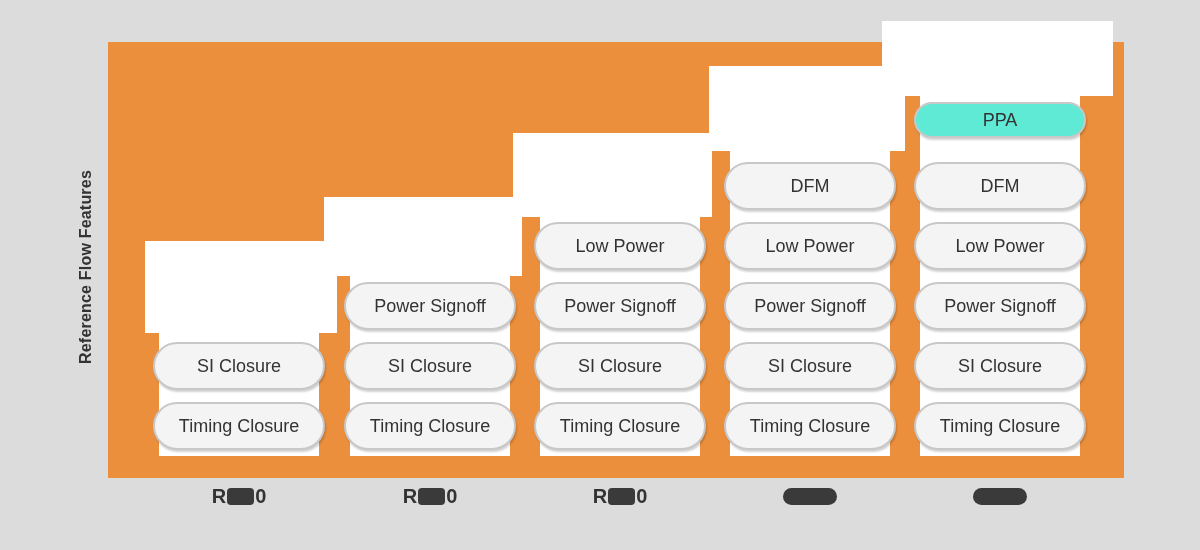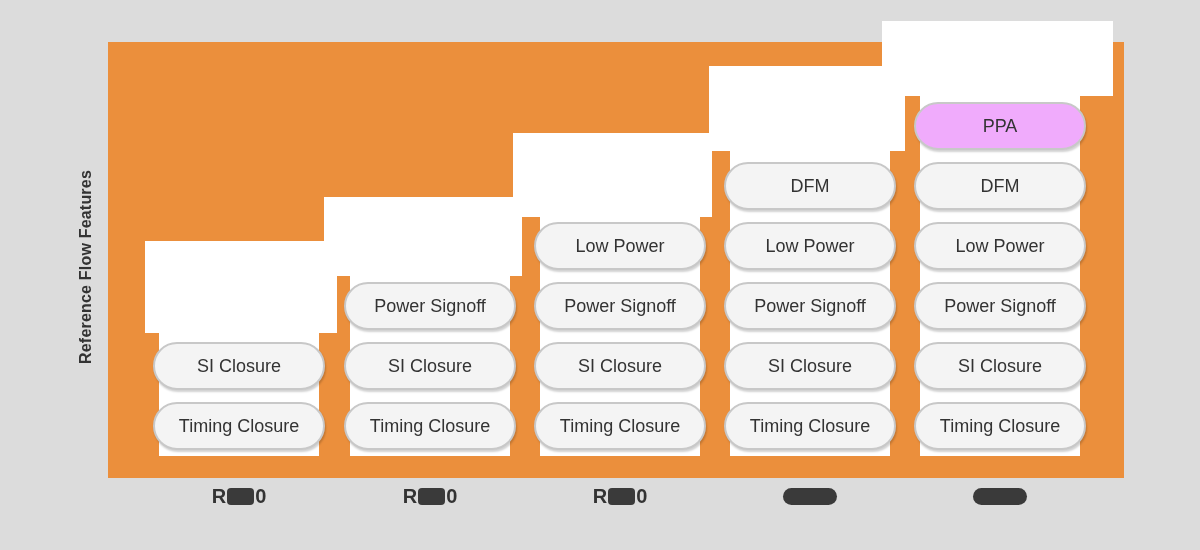--- a/index.html
+++ b/index.html
@@ -136,21 +136,21 @@
         </div>
         <div class="feature-pill" style="left: 914px; top: 282px; width: 172px; height: 48px; background: rgb(244, 244, 244); border-color: rgb(200, 200, 200);">
           <span style="color: rgb(51, 51, 51);">Power Signoff</span>
         </div>
         <div class="feature-pill" style="left: 914px; top: 222px; width: 172px; height: 48px; background: rgb(244, 244, 244); border-color: rgb(200, 200, 200);">
           <span style="color: rgb(51, 51, 51);">Low Power</span>
         </div>
         <div class="feature-pill" style="left: 914px; top: 162px; width: 172px; height: 48px; background: rgb(244, 244, 244); border-color: rgb(200, 200, 200);">
           <span style="color: rgb(51, 51, 51);">DFM</span>
         </div>
-        <div class="feature-pill" style="left: 914px; top: 102px; width: 172px; height: 48px; background: #f0abfc; border-color: rgb(200, 200, 200);">
+        <div class="feature-pill" style="left: 914px; top: 102px; width: 172px; height: 36px; background: #5eead4; border-color: rgb(200, 200, 200);">
           <span style="color: rgb(51, 51, 51);">PPA</span>
         </div>
         <div class="x-tick" style="left: 920px; color: rgb(51, 51, 51);">
           <span class="redaction-blob blob-full" style="background: rgb(58, 58, 58);"></span>
         </div>
       </div>
     </div>
 </div>
 
 </body></html>

